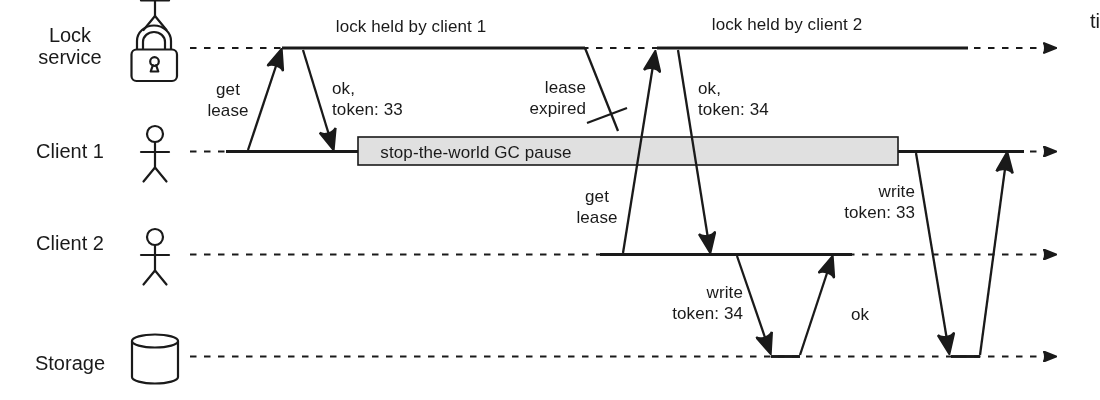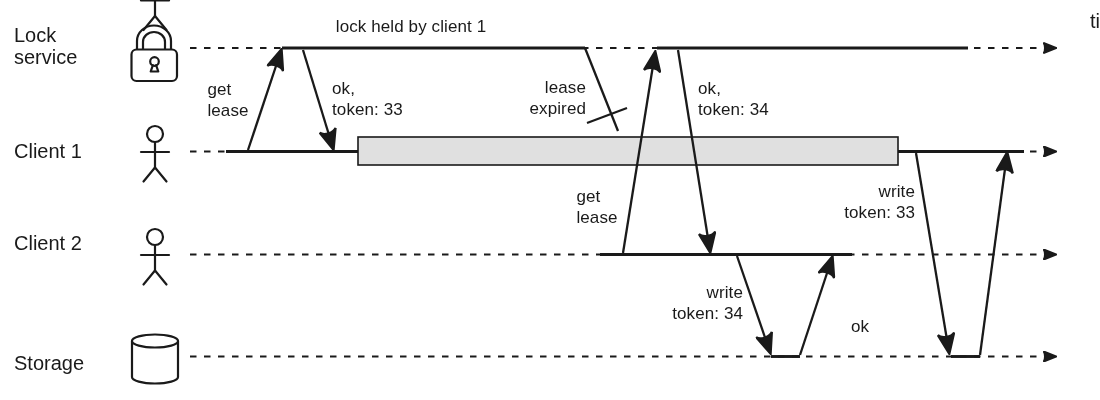--- a/index.html
+++ b/index.html
@@ -7,25 +7,25 @@
   .stage {
     position:relative; width:1100px; height:400px; background:#fff;
     overflow:hidden; font-family:"Liberation Sans", sans-serif; color:var(--ink);
   }
   .stage svg { position:absolute; left:0; top:0; }
   .lbl {
     position:absolute; font-size:17px; line-height:21px; color:var(--ink);
     white-space:pre-line; letter-spacing:0.1px;
   }
   .lane-lbl {
-    position:absolute; left:14px; width:112px; text-align:left;
+    position:absolute; left:14px; width:112px; text-align:center;
     font-size:20px; line-height:22px; color:var(--ink); white-space:pre-line;
   }
   .ctr  { transform:translateX(-50%); text-align:left; white-space:pre;padding-left:34px; }
-  .ctr2 { transform:translateX(-50%); text-align:left; }
+  .ctr2 { transform:translateX(-50%); text-align:center; }
   .rgt  { text-align:right; }
   .span-lbl { font-size:17px; white-space:pre; }
   .time-lbl { font-size:20px; }
   .gc-lbl { transform:translate(-50%,-50%); font-size:17px; white-space:pre; }
   line, path, rect, circle, ellipse { stroke:var(--ink); }
   .lane { stroke-width:1.8; stroke-dasharray:6.5 7.5; fill:none; }
   .seg  { stroke-width:2.9; fill:none; }
   .msg  { stroke-width:2.3; fill:none; }
   .thin { stroke-width:2.2; fill:none; }
   .icon { stroke-width:2.2; fill:none; stroke-linejoin:round; stroke-linecap:round; }
@@ -97,31 +97,33 @@
     </g>
   </svg>
 
   <div class="lane-lbl" style="top:24px">Lock
 service</div>
   <div class="lane-lbl" style="top:140px">Client 1</div>
   <div class="lane-lbl" style="top:232px">Client 2</div>
   <div class="lane-lbl" style="top:352px">Storage</div>
 
   <div class="lbl ctr span-lbl" style="left:394px; top:16px">lock held by client 1</div>
+  <div class="lbl ctr span-lbl" style="left:770px; top:14px">lock held by client 2</div>
   <div class="lbl ctr time-lbl" style="left:1092px; top:11px">time</div>
+  <div class="lbl gc-lbl" style="left:476px; top:151.5px">stop-the-world GC pause</div>
 
   <div class="lbl ctr2" style="left:228px; top:79px">get
 lease</div>
   <div class="lbl" style="left:332px; top:78px">ok,
 token: 33</div>
   <div class="lbl rgt" style="right:514px; top:77px">lease
 expired</div>
   <div class="lbl ctr2" style="left:597px; top:186px">get
 lease</div>
   <div class="lbl" style="left:698px; top:78px">ok,
 token: 34</div>
   <div class="lbl rgt" style="right:357px; top:282px">write
 token: 34</div>
-  <div class="lbl ctr2" style="left:860px; top:316px">ok</div>
+  <div class="lbl ctr2" style="left:860px; top:304px">ok</div>
   <div class="lbl rgt" style="right:185px; top:181px">write
 token: 33</div>
 
 </div>
 
 </body></html>

